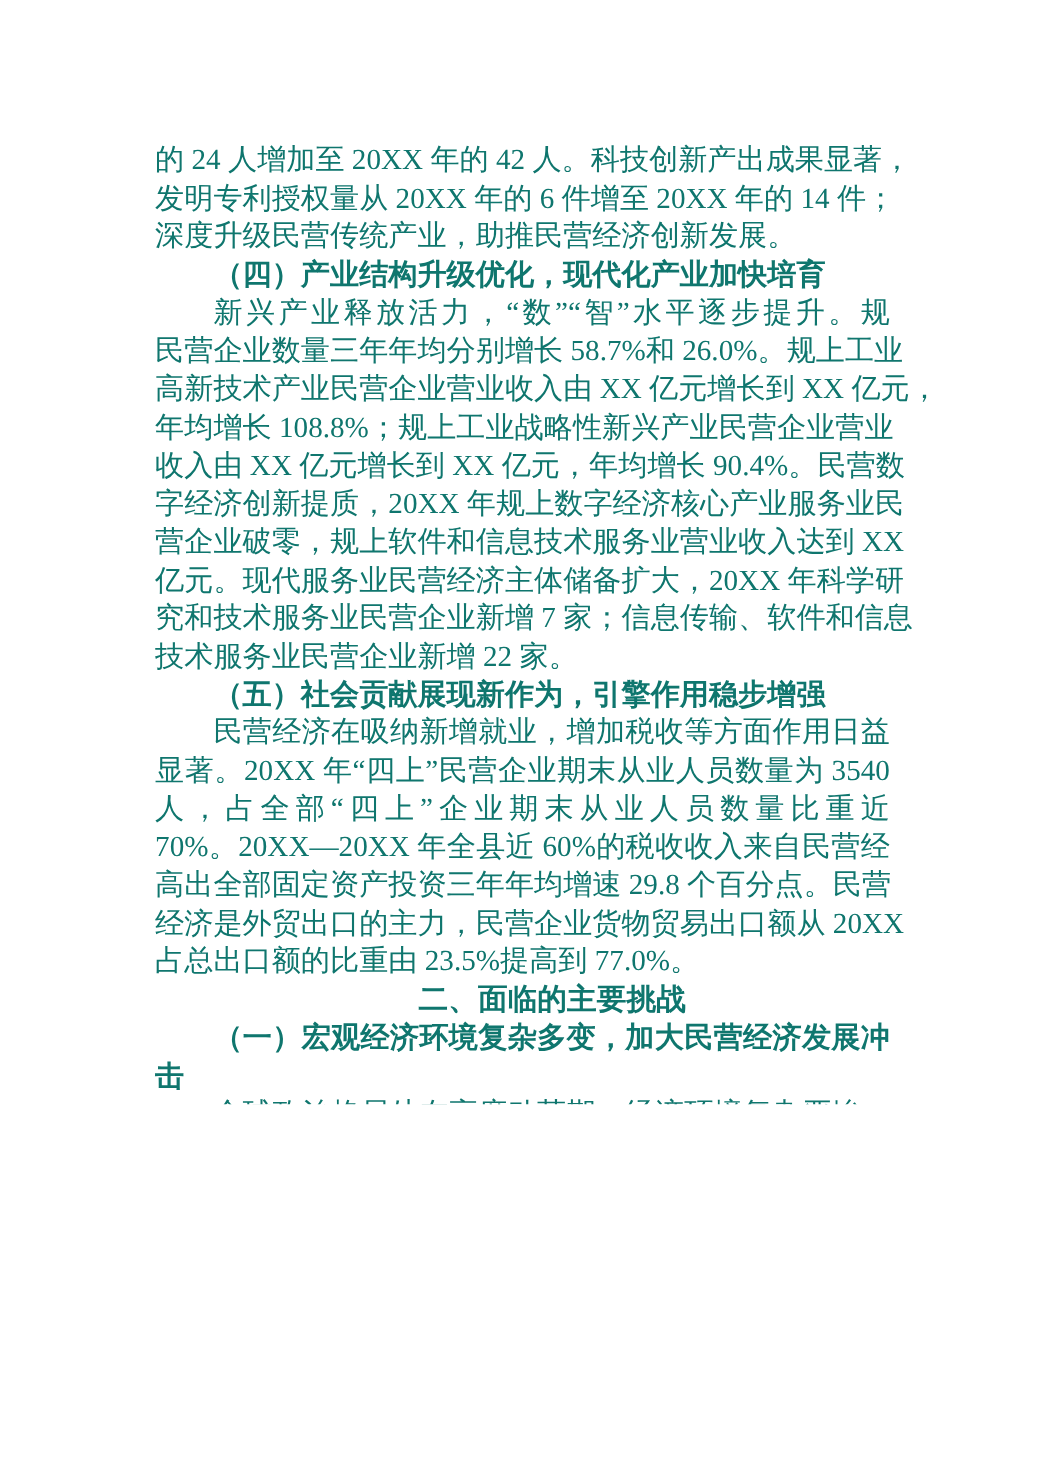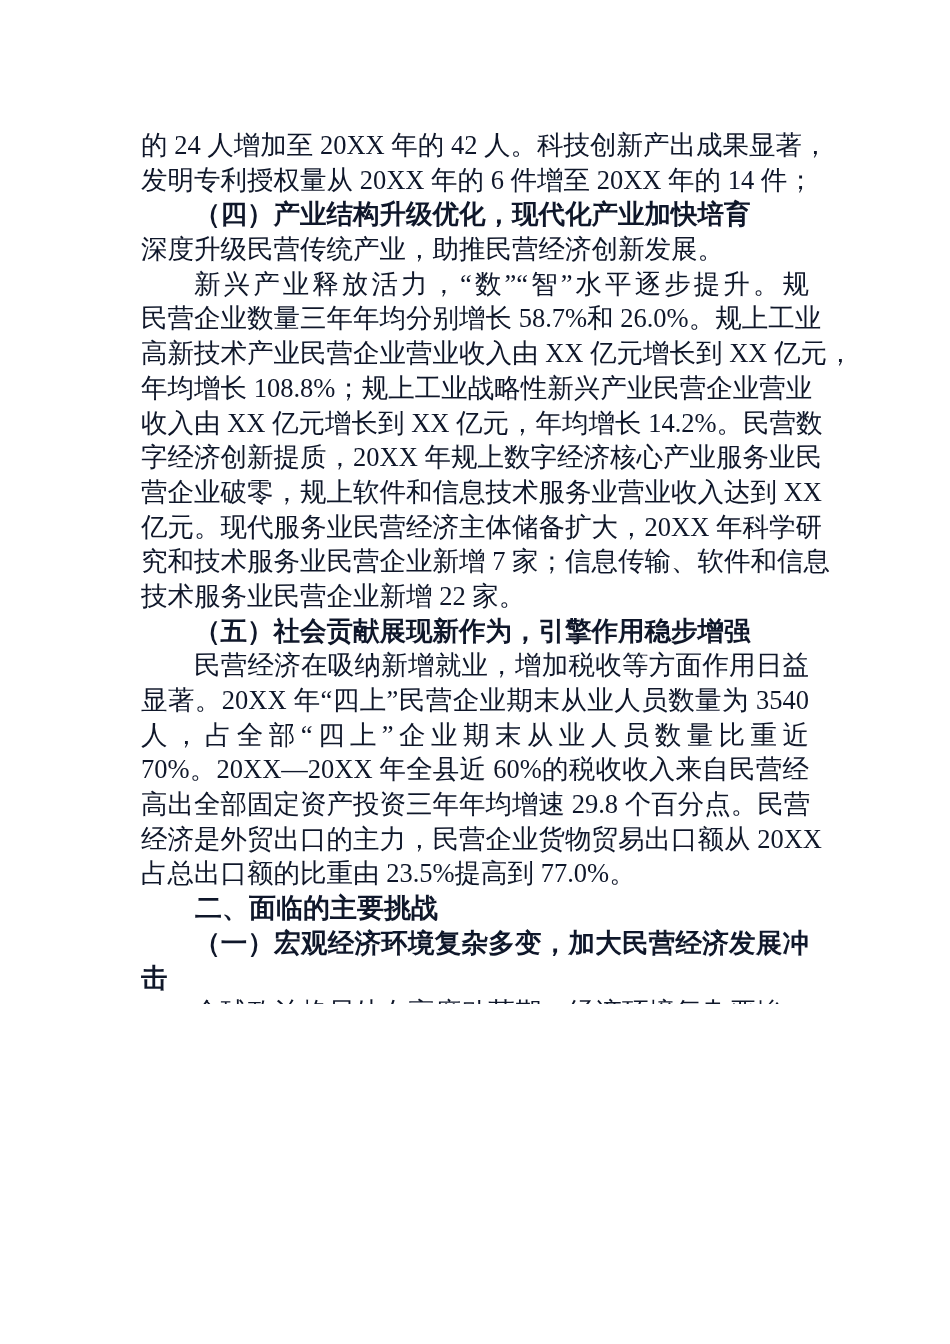--- a/index.html
+++ b/index.html
@@ -5,21 +5,21 @@
   html, body {
     margin: 0;
     padding: 0;
     background: #ffffff;
   }
   .page {
     position: relative;
     width: 950px;
     height: 1004px;
     background: #ffffff;
-    color: #0f172a;
+    color: #0f766e;
     font-family: "Liberation Serif", "DejaVu Serif", serif;
     overflow: hidden;
   }
   .text-block {
     position: absolute;
     left: 141px;
     top: 128px;
     width: 668px;
   }
   .l {
@@ -40,45 +40,46 @@
   }
   
   .hk {
     font-weight: bold;
   }
   
   .hh {
     font-weight: bold;
     font-family: "Liberation Sans", "DejaVu Sans", sans-serif;
     font-size: 27px;
+    text-align: center;
   }
   .pagenum {
     position: absolute;
     top: 1186px;
     left: 0;
     width: 100%;
     text-align: center;
     font-size: 27px;
     line-height: 34px;
   }
 </style>
 </head>
 <body>
 
 <div class="page">
   <div class="text-block">
     <div class="l j">的 24 人增加至 20XX 年的 42 人。科技创新产出成果显著，</div>
     <div class="l j">发明专利授权量从 20XX 年的 6 件增至 20XX 年的 14 件；</div>
+    <div class="l">深度升级民营传统产业，助推民营经济创新发展。</div>
     <div class="l hk ind">（四）产业结构升级优化，现代化产业加快培育</div>
-    <div class="l">深度升级民营传统产业，助推民营经济创新发展。</div>
     <div class="l ind j">新兴产业释放活力，“数”“智”水平逐步提升。规</div>
     <div class="l j">民营企业数量三年年均分别增长 58.7%和 26.0%。规上工业</div>
     <div class="l j">高新技术产业民营企业营业收入由 XX 亿元增长到 XX 亿元，</div>
     <div class="l j">年均增长 108.8%；规上工业战略性新兴产业民营企业营业</div>
-    <div class="l j">收入由 XX 亿元增长到 XX 亿元，年均增长 14.2%。民营数</div>
+    <div class="l j">收入由 XX 亿元增长到 XX 亿元，年均增长 90.4%。民营数</div>
     <div class="l j">字经济创新提质，20XX 年规上数字经济核心产业服务业民</div>
     <div class="l j">营企业破零，规上软件和信息技术服务业营业收入达到 XX</div>
     <div class="l j">亿元。现代服务业民营经济主体储备扩大，20XX 年科学研</div>
     <div class="l j">究和技术服务业民营企业新增 7 家；信息传输、软件和信息</div>
     <div class="l">技术服务业民营企业新增 22 家。</div>
     <div class="l hk ind">（五）社会贡献展现新作为，引擎作用稳步增强</div>
     <div class="l ind j">民营经济在吸纳新增就业，增加税收等方面作用日益</div>
     <div class="l j">显著。20XX 年“四上”民营企业期末从业人员数量为 3540</div>
     <div class="l j">人，占全部“四上”企业期末从业人员数量比重近</div>
     <div class="l j">70%。20XX—20XX 年全县近 60%的税收收入来自民营经</div>

